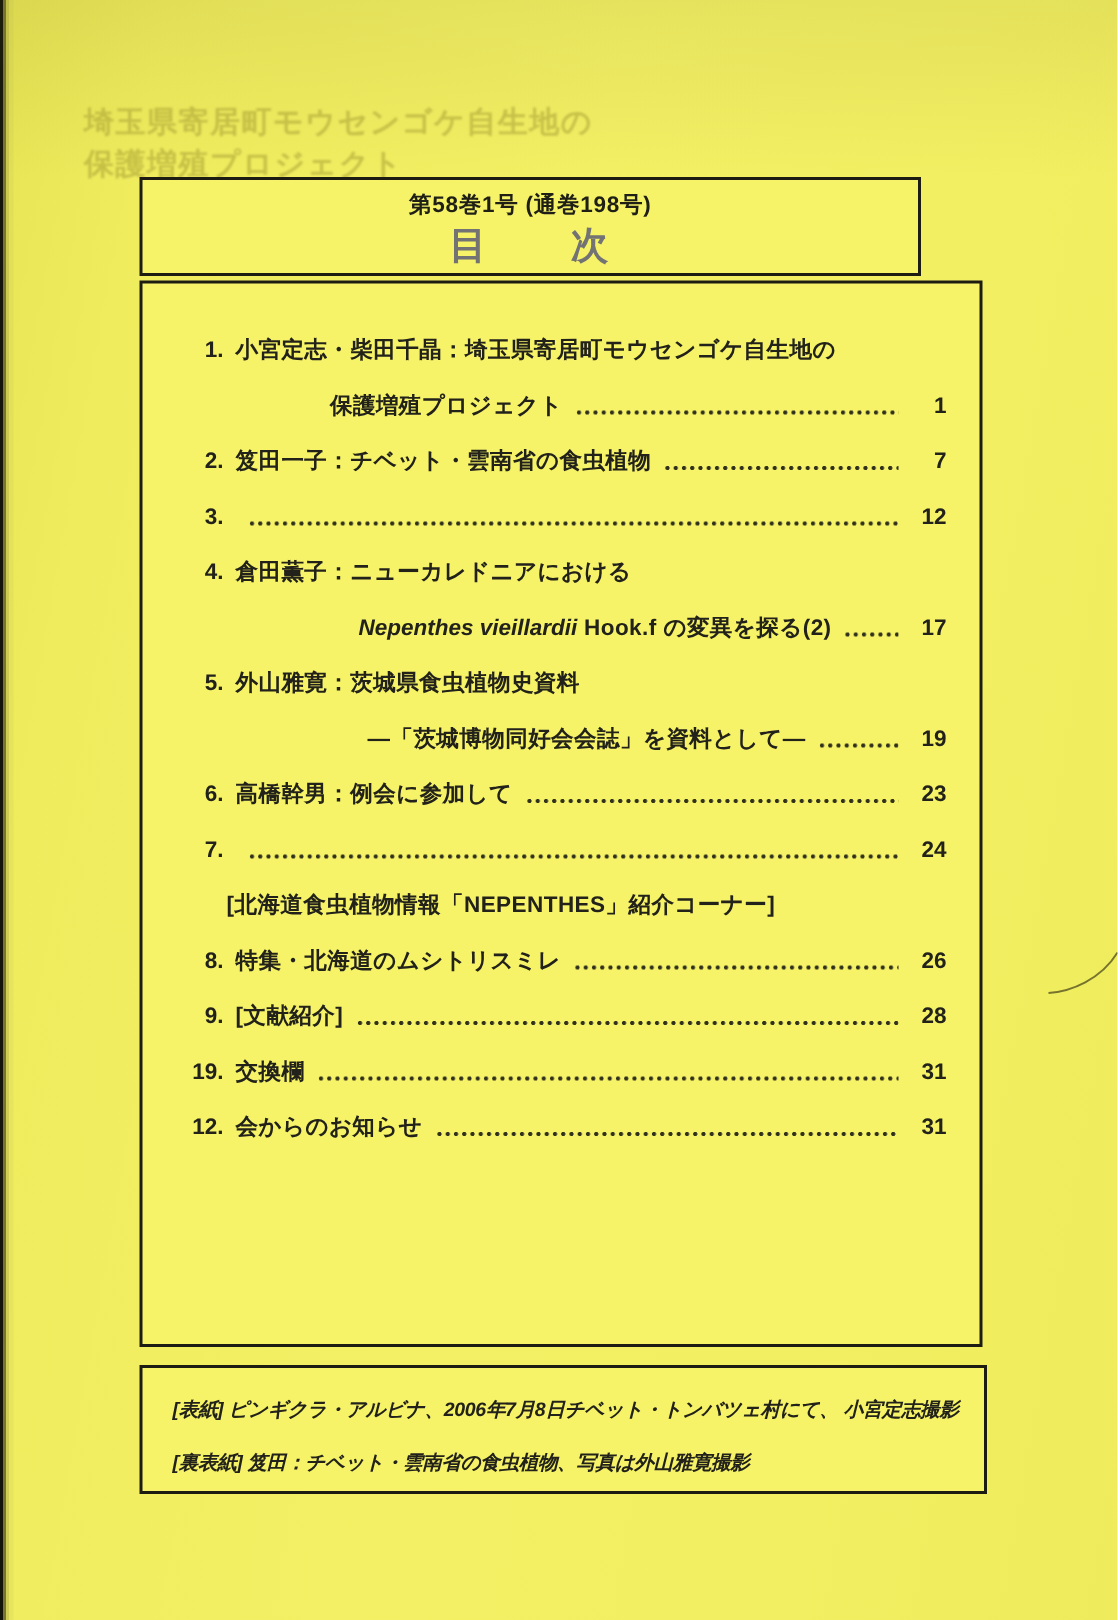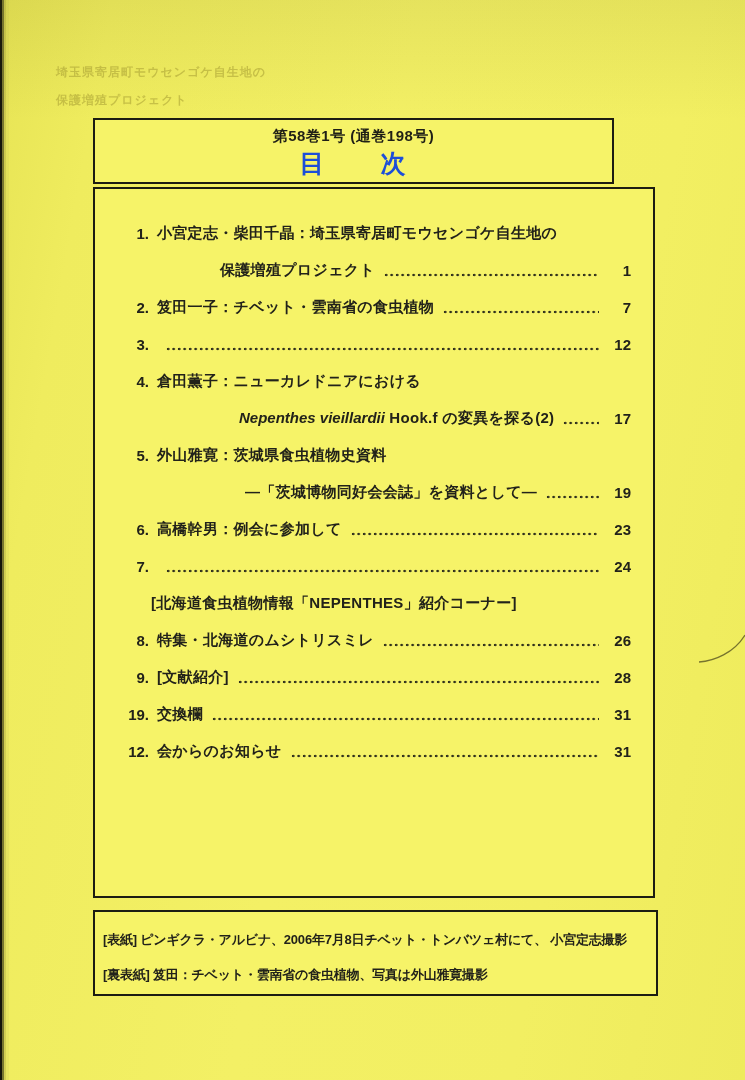--- a/index.html
+++ b/index.html
@@ -13,44 +13,44 @@
     position:absolute;left:0;top:0;width:9px;height:1080px;
     background:linear-gradient(to right,#14140a 0 2px,#77752f 2px 4px,rgba(150,148,60,.35) 4px 6px,rgba(190,188,85,.18) 6px 9px);
   }
   .top-shade{
     position:absolute;left:0;top:0;width:745px;height:120px;
     background:linear-gradient(to bottom,rgba(110,108,25,.10),rgba(110,108,25,0));
     pointer-events:none;
   }
   
   .ghost{
-    position:absolute;left:56px;top:58px;
-    font-size:12px;font-weight:bold;line-height:28px;
+    position:absolute;left:56px;top:68px;
+    font-size:20px;font-weight:bold;line-height:28px;
     color:#a89f33;opacity:.55;filter:blur(.6px);
     letter-spacing:1px;
   }
   .box{
     position:absolute;left:93px;box-sizing:border-box;
     border:2px solid #1c1c12;background:#f6f368;
   }
   .title-box{top:118px;width:521px;height:66px;text-align:center;}
   .issue-line{margin-top:7px;font-size:15px;font-weight:bold;color:#1f1f16;letter-spacing:.5px;}
-  .toc-title{margin-top:1px;font-size:25px;font-weight:bold;color:#1d4ed8;letter-spacing:2px;}
+  .toc-title{margin-top:1px;font-size:25px;font-weight:bold;color:#737373;letter-spacing:2px;}
   .main-box{top:187px;width:562px;height:711px;padding:26px 22px 0 26px;}
   .toc-line{display:flex;align-items:center;height:37px;font-size:15px;font-weight:bold;color:#22221a;white-space:nowrap;}
   .toc-num{flex:0 0 28px;text-align:right;margin-right:8px;}
   .toc-text{flex:0 0 auto;letter-spacing:.3px;}
   .toc-text .it{font-style:italic;letter-spacing:0;}
   .leader{
     flex:1 1 12px;height:4px;margin:0 6px 0 9px;align-self:center;transform:translateY(4px);
     background-image:radial-gradient(circle at 2px 2px,#30301c 1.2px,rgba(0,0,0,0) 1.6px);
     background-size:5.5px 4px;background-repeat:repeat-x;background-position:left center;
   }
   .toc-page{flex:0 0 26px;text-align:right;}
-  .footer-box{top:910px;width:565px;height:86px;padding:10px 12px 0 8px;}
+  .footer-box{top:910px;width:565px;height:86px;padding:10px 12px 0 20px;font-style:italic;}
   .footer-line{font-size:13px;font-weight:bold;line-height:35px;color:#22221a;white-space:nowrap;letter-spacing:-.2px;}
   .curl{position:absolute;left:696px;top:630px;pointer-events:none;}
 </style>
 </head>
 <body>
 
 <div class="left-edge"></div>
 <div class="top-shade"></div>
 
 <div class="ghost">

